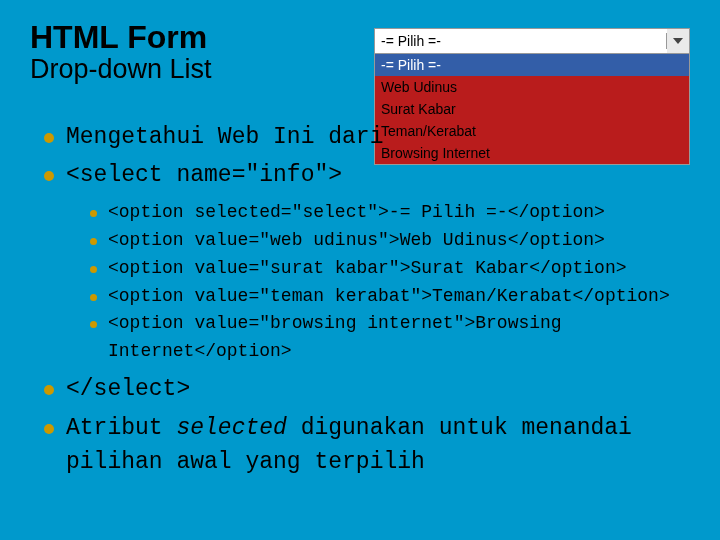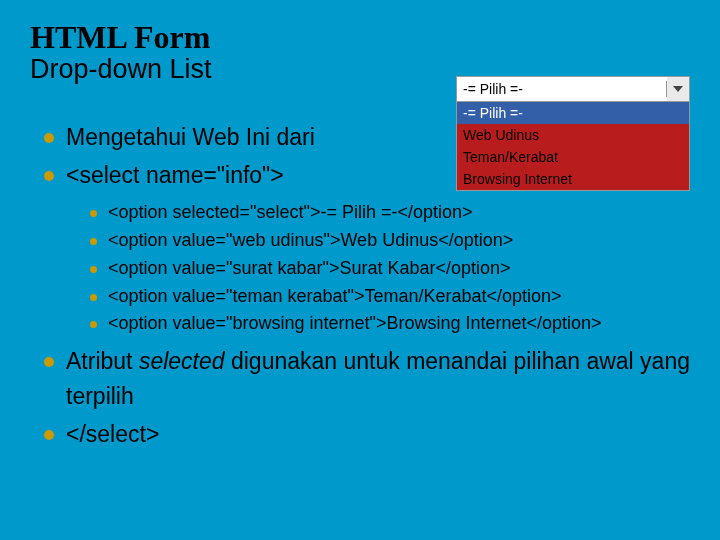--- a/index.html
+++ b/index.html
@@ -13,38 +13,36 @@
     overflow: hidden;
   }
   .title-block {
     margin-bottom: 35px;
   }
   .title-line1 {
     font-size: 32px;
     font-weight: bold;
     color: #000;
     line-height: 1.1;
-    font-family: Liberation Serif, serif;
   }
   .title-line2 {
     font-size: 27px;
     font-weight: normal;
     color: #000;
     line-height: 1.1;
   }
   .dropdown-fig {
     position: absolute;
     top: 28px;
     right: 30px;
-    width: 234px;
+    width: 316px;
     background: #fff;
     border: 1px solid #999;
     font-size: 14px;
     font-family: Tahoma, Arial, sans-serif;
-    margin-top: 48px;
   }
   .dd-selected {
     display: flex;
     align-items: center;
     height: 24px;
   }
   .dd-selected-text {
     flex: 1;
     padding: 0 6px;
     border-right: 1px solid #999;
@@ -66,20 +64,21 @@
     background: #b91c1c;
     color: #000;
   }
   .dd-item.hl {
     background: #335ea8;
     color: #fff;
   }
   ul.top {
     list-style: none;
     padding-left: 14px;
+    font-family: Liberation Mono, monospace;
   }
   ul.top > li {
     position: relative;
     padding-left: 22px;
     font-size: 23px;
     color: #000;
     line-height: 1.5;
     margin-bottom: 4px;
   }
   ul.top > li::before {
@@ -134,34 +133,35 @@
     <div class="dd-selected-text">-= Pilih =-</div>
     <div class="dd-arrow">
       <svg width="10" height="6" viewBox="0 0 10 6">
           <path d="M0 0 L10 0 L5 6 Z" fill="#444"></path>
         </svg>
     </div>
   </div>
   <div class="dd-list">
     <div class="dd-item hl">-= Pilih =-</div>
     <div class="dd-item">Web Udinus</div>
+    <div class="dd-item">Surat Kabar</div>
     <div class="dd-item">Teman/Kerabat</div>
     <div class="dd-item">Browsing Internet</div>
   </div>
 </div>
 
 <ul class="top">
   <li><span>Mengetahui Web Ini dari</span></li>
   <li>
     <span>&lt;select name="info"&gt;</span>
     <ul class="nested">
       <li><span>&lt;option selected="select"&gt;-= Pilih =-&lt;/option&gt;</span></li>
       <li><span>&lt;option value="web udinus"&gt;Web Udinus&lt;/option&gt;</span></li>
       <li><span>&lt;option value="surat kabar"&gt;Surat Kabar&lt;/option&gt;</span></li>
       <li><span>&lt;option value="teman kerabat"&gt;Teman/Kerabat&lt;/option&gt;</span></li>
       <li><span>&lt;option value="browsing internet"&gt;Browsing Internet&lt;/option&gt;</span></li>
     </ul>
   </li>
+  <li><span>&lt;/select&gt;</span></li>
   <li>
     <span class="footnote"><span>Atribut </span><span class="italic">selected</span><span> digunakan untuk menandai pilihan awal yang terpilih</span></span>
   </li>
-  <li><span>&lt;/select&gt;</span></li>
 </ul>
 
 </body></html>

